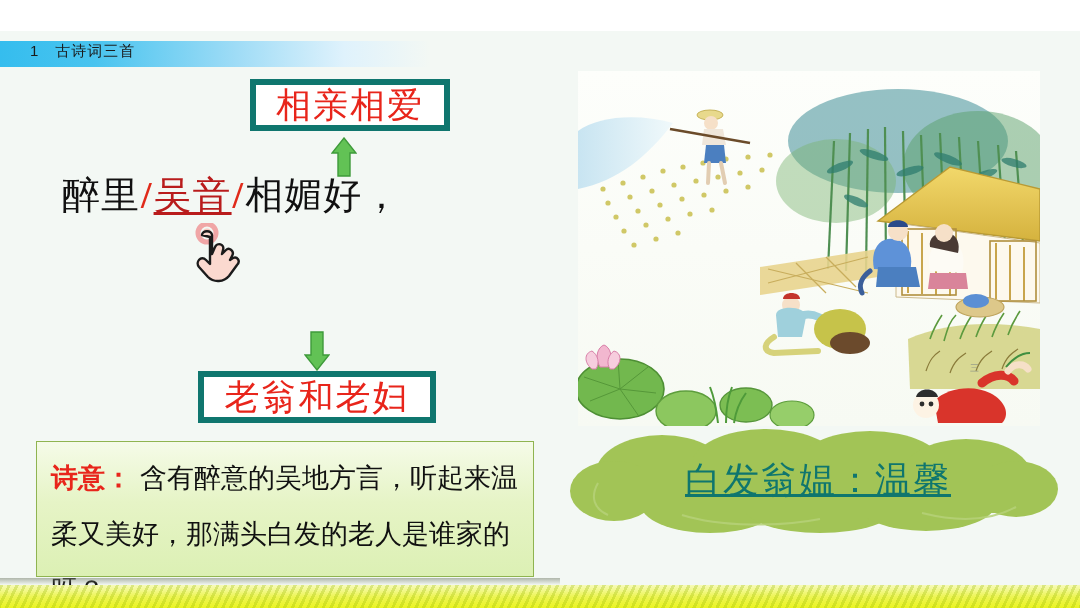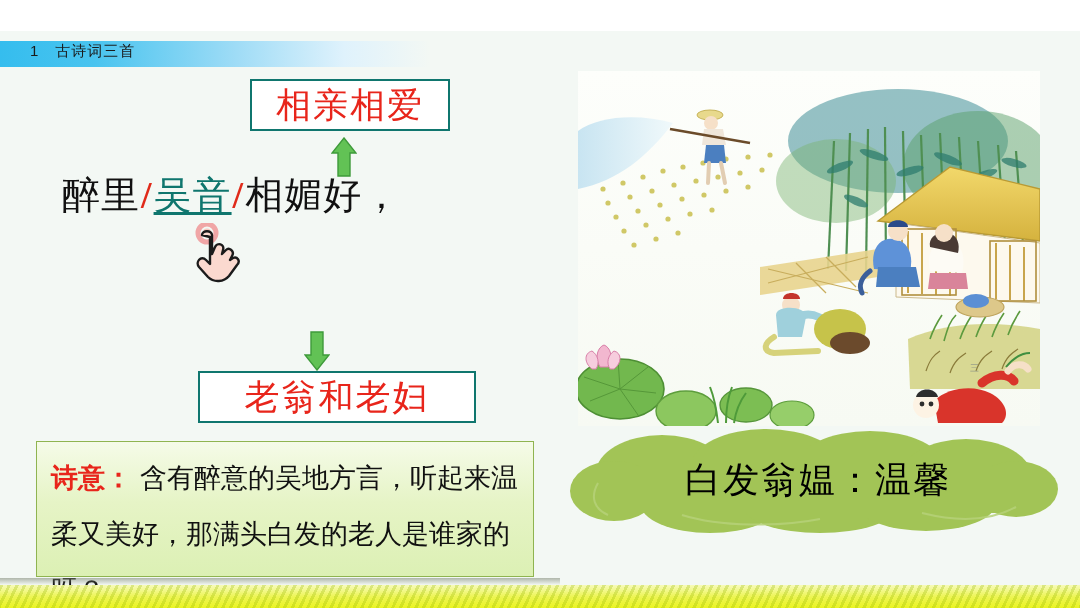--- a/index.html
+++ b/index.html
@@ -25,45 +25,45 @@
     position: absolute; left: 30px; top: 11px;
     font-size: 15px; color: #1a1a1a; letter-spacing: 1px;
     white-space: nowrap;
   }
   #header-num { margin-right: 16px; }
 
   
   .concept-box {
     position: absolute;
     background: #ffffff;
-    border: 2px solid #0f766e;
+    border: 6px solid #0f766e;
     display: flex; align-items: center; justify-content: center;
     color: #e8251b;
     font-size: 35px;
     letter-spacing: 2px;
     font-weight: 500;
   }
   #box-love  { left: 250px; top: 48px;  width: 200px; height: 52px; }
-  #box-couple{ left: 198px; top: 340px; width: 278px; height: 52px; }
+  #box-couple{ left: 198px; top: 340px; width: 238px; height: 52px; }
 
   .arrow-up, .arrow-down {
     position: absolute; width: 26px; height: 40px;
   }
 
   .poem-line {
     position: absolute;
     font-family: "Liberation Serif", "DejaVu Serif", serif;
     font-size: 38px; color: #111111;
     white-space: nowrap; letter-spacing: 1px;
   }
   #poem-line-1 { left: 62px;  top: 139px; }
   #poem-line-2 { left: 72px;  top: 236px; }
   .slash { color: #e02b1a; font-weight: bold; padding: 0 1px; }
   .keyword {
-    color: #0f766e;
+    color: #b91c1c;
     text-decoration: underline;
     text-underline-offset: 4px;
   }
 
   #hand-cursor { position: absolute; left: 188px; top: 192px; width: 60px; height: 62px; }
 
   
   #meaning-box {
     position: absolute; left: 36px; top: 410px;
     width: 498px; height: 136px;
@@ -87,22 +87,23 @@
   }
   #painting svg { display: block; width: 100%; height: 100%; }
 
   
   #cloud { position: absolute; left: 570px; top: 396px; width: 490px; height: 106px; }
   #cloud svg { position: absolute; inset: 0; width: 100%; height: 100%; }
   #cloud-text {
     position: absolute; left: 0; top: 0; width: 100%; height: 100%;
     display: flex; align-items: center; justify-content: center;
     font-family: "Liberation Sans", "DejaVu Sans", sans-serif;
-    font-size: 36px; color: #000000; letter-spacing: 2px;
+    font-size: 36px; color: #0f766e; letter-spacing: 2px;
     padding-left: 6px;
+    text-decoration: underline;
   }
 
   
   #field-band {
     position: absolute; left: 0; bottom: 0; width: 1080px; height: 54px;
     background:
       repeating-linear-gradient(115deg, rgba(180,205,20,.45) 0 3px, rgba(235,245,60,.25) 3px 7px),
       linear-gradient(to bottom, #fbfde4 0%, #eef55a 22%, #e9f40a 48%, #d9e80c 78%, #cadd3a 100%);
   }
   #field-shadow {

